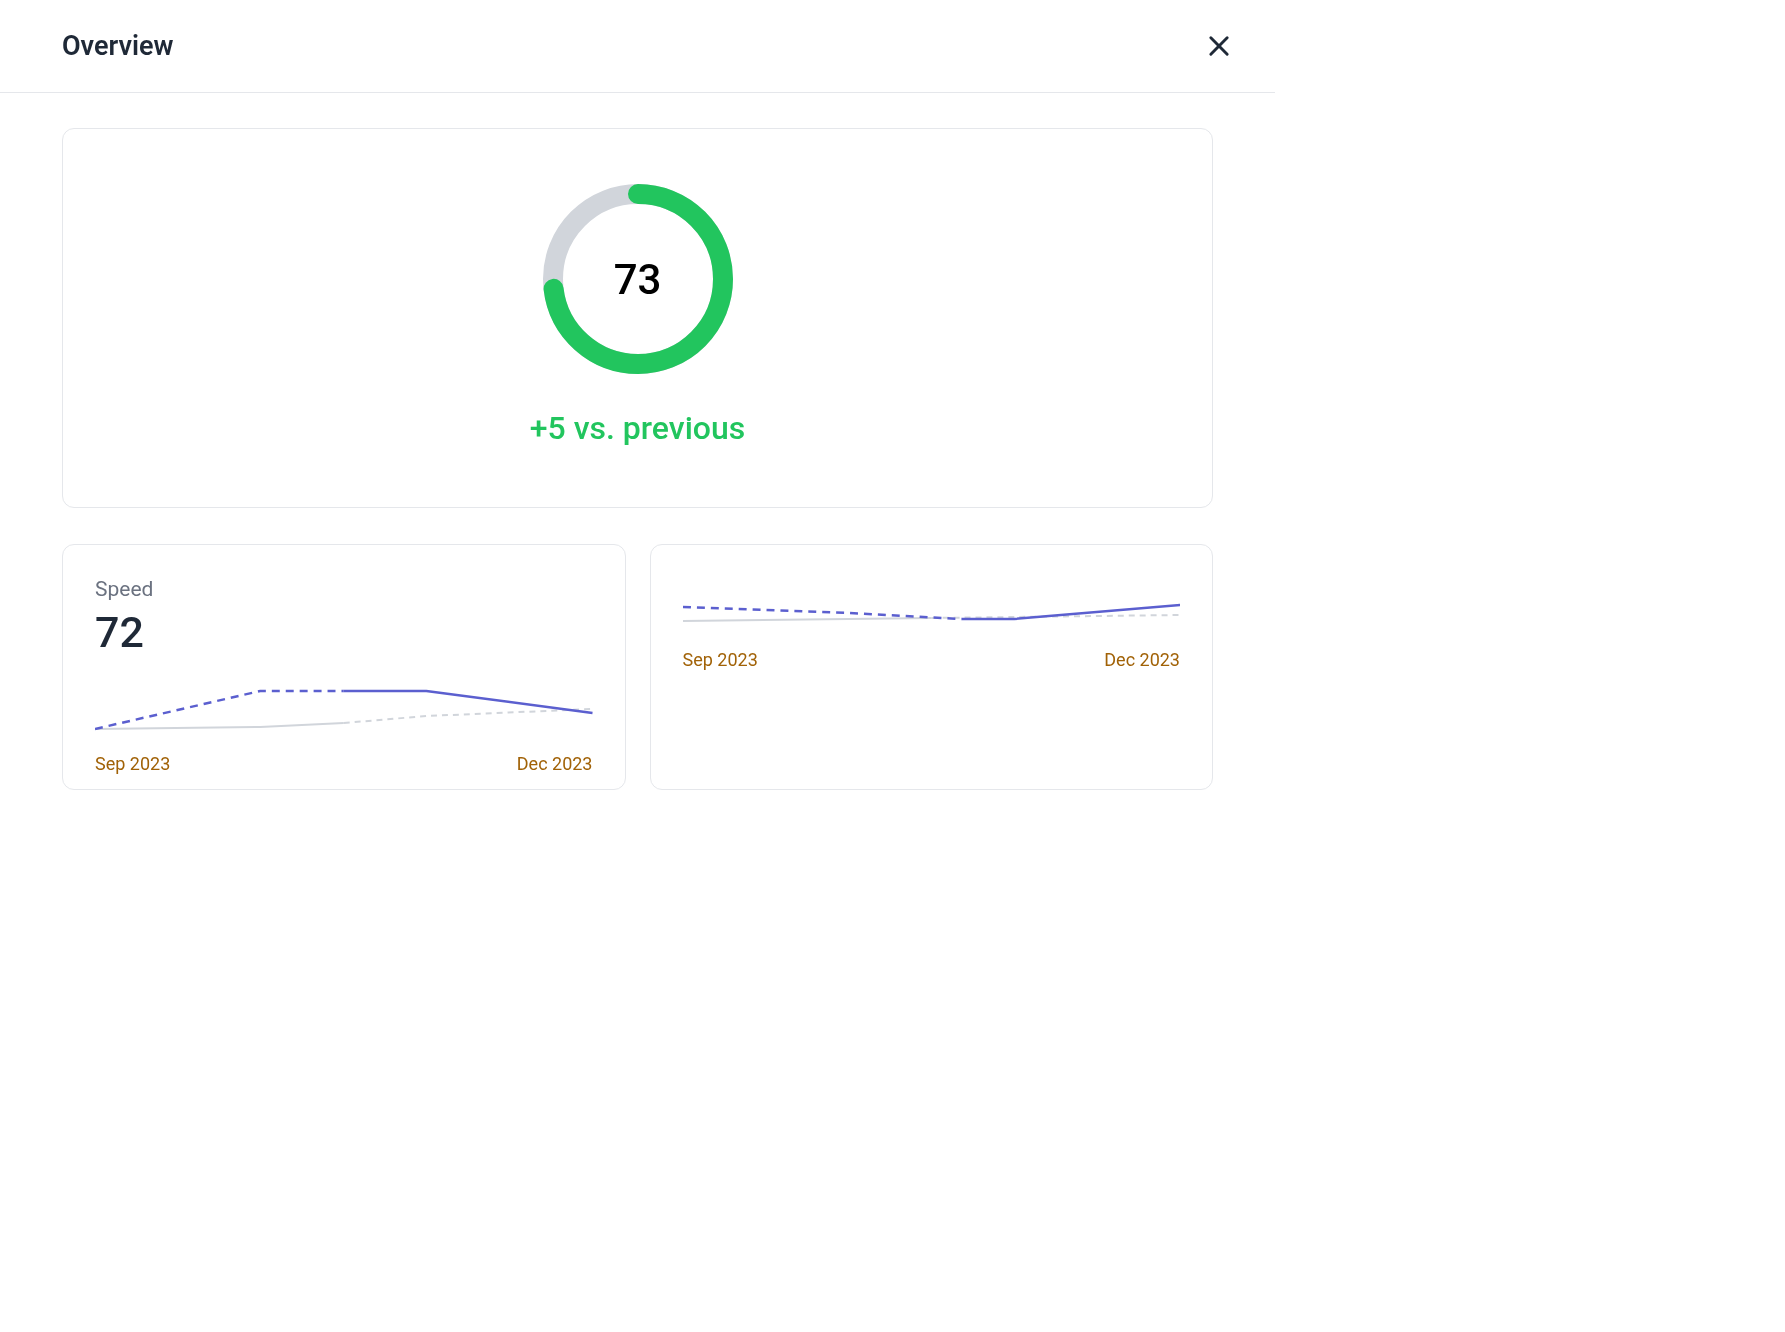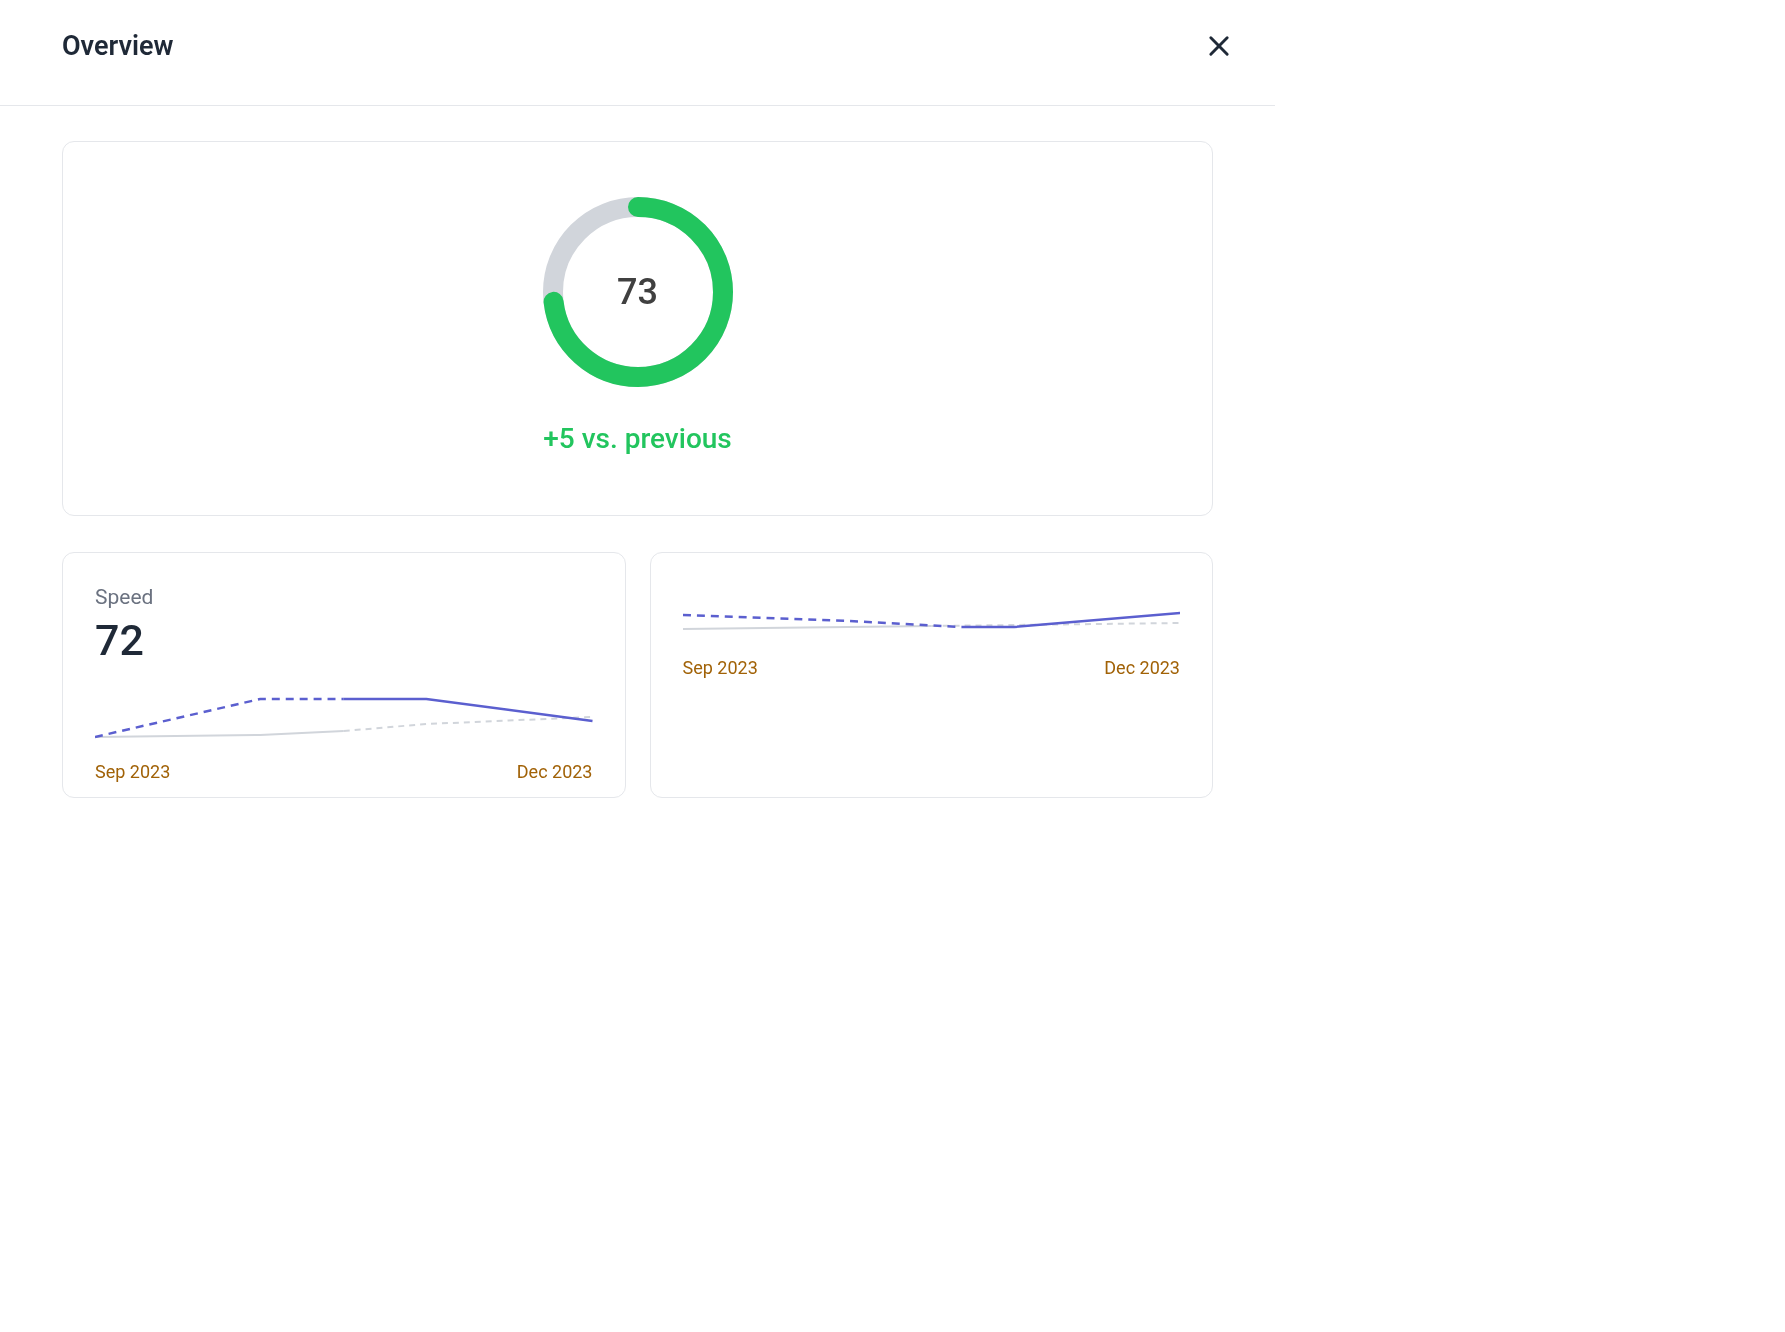--- a/index.html
+++ b/index.html
@@ -10,21 +10,21 @@
     body {
       font-family: -apple-system, BlinkMacSystemFont, 'Segoe UI', Roboto, Helvetica, Arial, sans-serif;
       background: #ffffff;
       width: 1275px;
       height: 951px;
     }
     .header {
       display: flex;
       justify-content: space-between;
       align-items: center;
-      padding: 28px 38px 41px 62px;
+      padding: 28px 38px 28px 62px;
       border-bottom: 1px solid #e5e7eb;
     }
     .header-title {
       font-size: 27px;
       font-weight: 600;
       color: #1f2937;
     }
     .close-btn {
       cursor: pointer;
       display: flex;
@@ -55,32 +55,32 @@
       margin-bottom: 30px;
     }
     .gauge-svg {
       transform: rotate(-90deg);
     }
     .gauge-value {
       position: absolute;
       top: 50%;
       left: 50%;
       transform: translate(-50%, -50%);
-      font-size: 36px;
+      font-size: 42px;
       font-weight: 500;
-      color: #404040;
+      color: #000000;
     }
     .score-title {
       font-size: 34px;
       font-weight: 600;
       color: #1f2937;
       margin-bottom: 12px;
     }
     .score-change {
-      font-size: 28px;
+      font-size: 32px;
       font-weight: 500;
       color: #22c55e;
     }
     .metrics-row {
       display: flex;
       gap: 24px;
       margin-top: 36px;
     }
     .metric-card {
       flex: 1;

